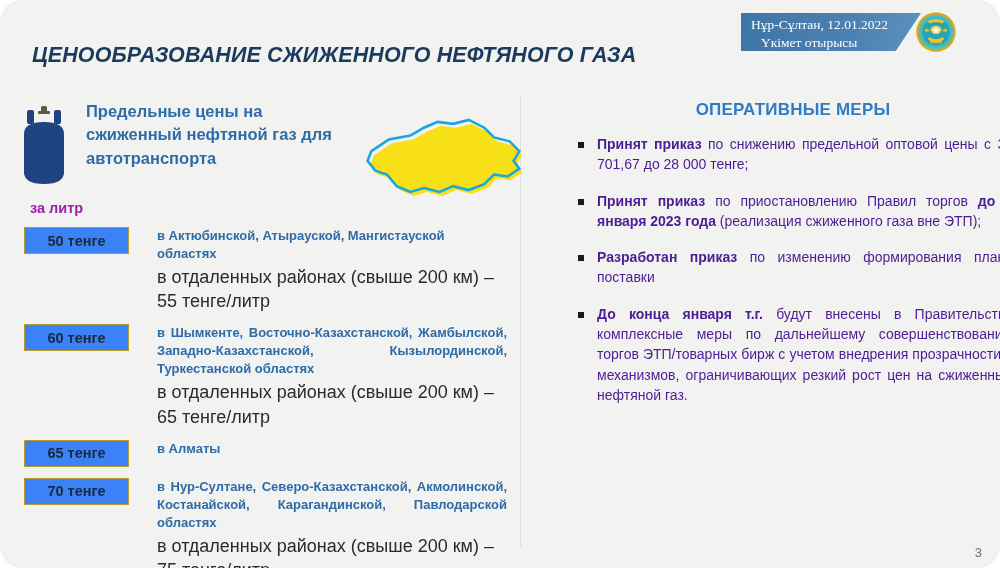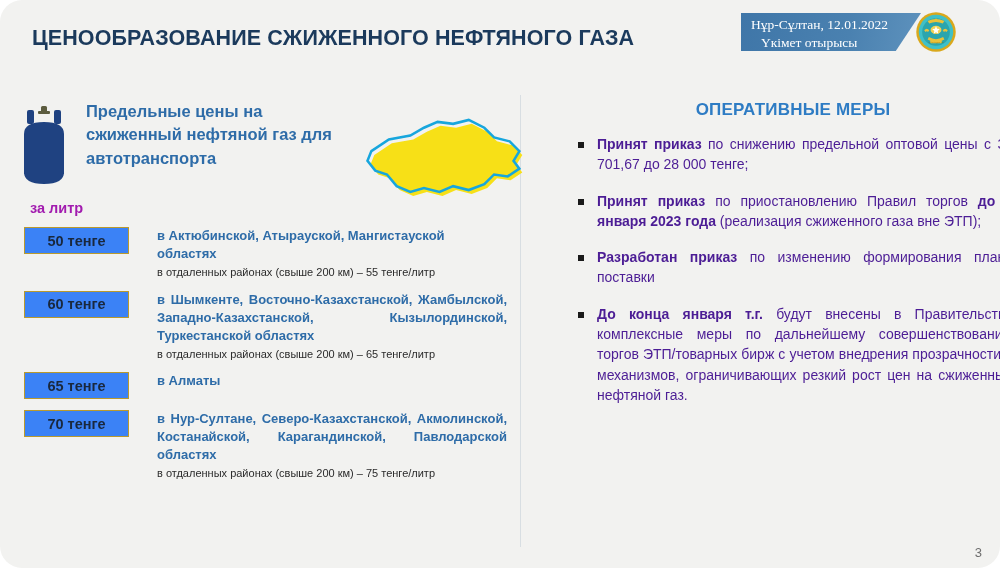--- a/index.html
+++ b/index.html
@@ -38,24 +38,25 @@
   .emblem {
     position: absolute;
     top: 11px;
     left: 915px;
     width: 42px;
     height: 42px;
   }
 
   .title-wrap {
     position: absolute;
-    top: 22px;
+    top: 39px;
     left: 14px;
     display: flex;
     align-items: center;
+    font-style: italic;
   }
   .title-bar {
     width: 4px;
     background: #8fb8d8;
     margin-right: 14px;
   }
   .title-text {
     font-size: 21.5px;
     font-weight: bold;
     color: #1b3a5c;
@@ -129,21 +130,21 @@
     width: 350px;
   }
   .regions {
     font-size: 13px;
     font-weight: bold;
     color: #2e6ca8;
     line-height: 1.38;
   }
   .regions.justify { text-align: justify; text-align-last: left; }
   .remote {
-    font-size: 11px;
+    font-size: 18px;
     color: #2b2b2b;
     margin-top: 2px;
     line-height: 1.35;
   }
 
   
   .right-col {
     position: absolute;
     left: 573px;
     top: 100px;

